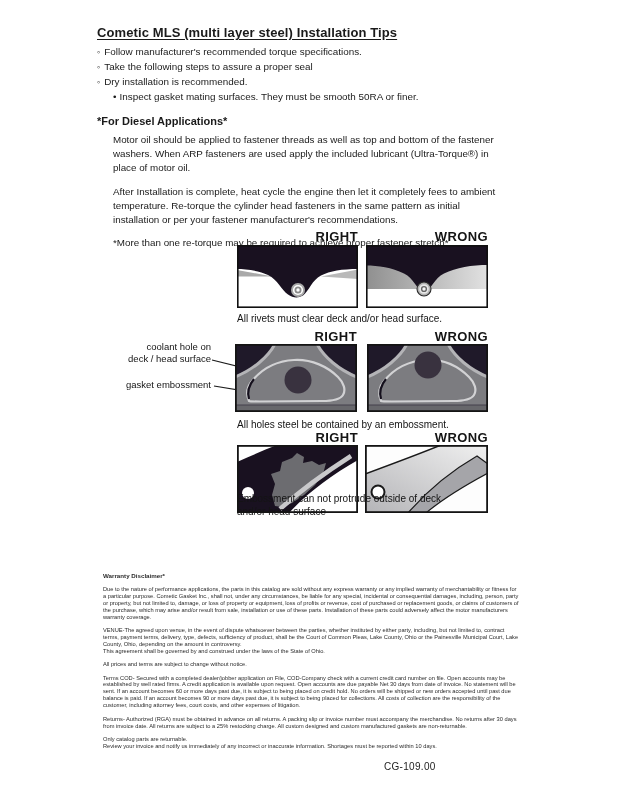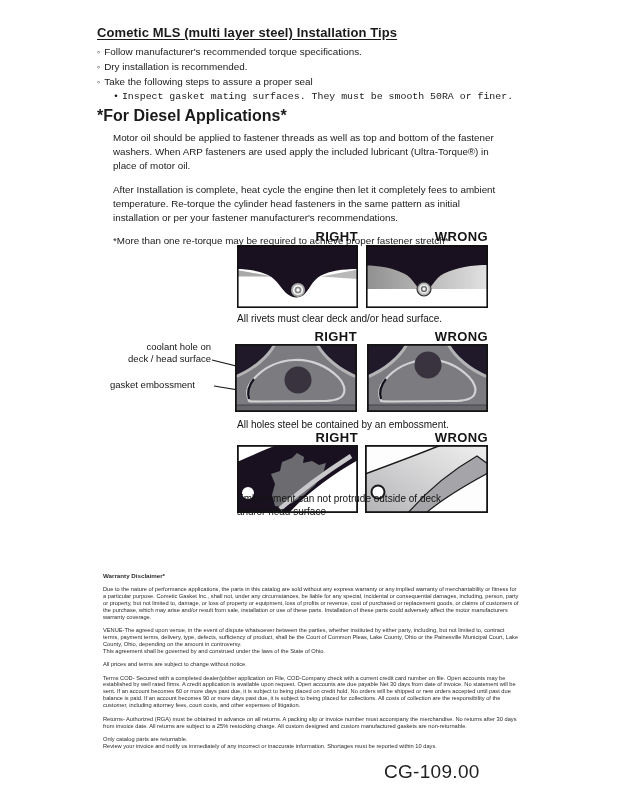--- a/index.html
+++ b/index.html
@@ -8,53 +8,53 @@
     font-family:"Liberation Sans", sans-serif;color:#1a1a1a;overflow:hidden;padding-left:30px;
   }
   
   .top-text{position:absolute;left:97px;top:25px;width:402px;}
   .doc-title{
     font-size:13px;font-weight:bold;margin:0 0 5px 0;
     text-decoration:underline;text-underline-offset:2px;letter-spacing:.1px;
   }
   .bullet,.subbullet{font-size:9.9px;line-height:13.9px;white-space:nowrap;}
   .bullet::before{content:"\25E6";margin-right:4px;font-size:9px;}
-  .subbullet{padding-left:16px;font-family:Liberation Mono, monospace;}
+  .subbullet{padding-left:16px;}
   .subbullet::before{content:"\2022";margin-right:3px;}
-  .diesel-heading{font-size:16px;font-weight:bold;margin:3px 0 6px 0;}
+  .diesel-heading{font-size:11px;font-weight:bold;margin:11px 0 6px 0;}
   .body-par{font-size:9.8px;line-height:14.3px;margin:0 0 9px 16px;white-space:pre-line;}
   
   .diag-label{
     position:absolute;font-size:13px;font-weight:bold;letter-spacing:.4px;
     text-align:right;color:#141414;
   }
   .diag-box{position:absolute;}
   .diag-caption{position:absolute;font-size:10px;line-height:13px;color:#141414;white-space:pre-line;}
   .annot{
     position:absolute;font-size:9.5px;line-height:11.5px;color:#141414;
     text-align:right;white-space:pre-line;
   }
   .leader-svg{position:absolute;left:205px;top:350px;}
   
   .legal{position:absolute;left:103px;top:572px;width:418px;color:#2b2b2b;}
   .legal-heading{font-size:6.2px;font-weight:bold;margin:0 0 7px 0;}
   .legal-par{font-size:5.7px;line-height:6.9px;margin:0 0 6.5px 0;white-space:pre-line;}
   
-  .footer-code{position:absolute;left:384px;top:761px;font-size:19px;color:#222;letter-spacing:.3px;}
+  .footer-code{position:absolute;left:384px;top:761px;font-size:10px;color:#222;letter-spacing:.3px;}
 </style>
 </head>
 <body>
 
 <div class="page">
 
   <div class="top-text">
     <h1 class="doc-title">Cometic MLS (multi layer steel) Installation Tips</h1>
     <div class="bullet">Follow manufacturer's recommended torque specifications.</div>
+    <div class="bullet">Take the following steps to assure a proper seal</div>
     <div class="bullet">Dry installation is recommended.</div>
-    <div class="bullet">Take the following steps to assure a proper seal</div>
     <div class="subbullet">Inspect gasket mating surfaces.  They must be smooth 50RA or finer.</div>
 
     <div class="diesel-heading">*For Diesel Applications*</div>
     <p class="body-par">Motor oil should be applied to fastener threads as well as top and bottom of the fastener washers. When ARP fasteners are used apply the included lubricant (Ultra-Torque®) in place of motor oil.</p>
     <p class="body-par">After Installation is complete, heat cycle the engine then let it completely fees to ambient temperature. Re-torque the cylinder head fasteners in the same pattern as initial installation or per your fastener manufacturer's recommendations.</p>
     <p class="body-par">*More than one re-torque may be required to achieve proper fastener stretch*</p>
   </div>
 
   <div class="diag-label" style="left:237px;top:229px;width:121px;">RIGHT</div>
   <div class="diag-label" style="left:366px;top:229px;width:122px;">WRONG</div>
@@ -91,21 +91,21 @@
     <rect x="0.8" y="0.8" width="120.4" height="61.4" fill="none" stroke="#101010" stroke-width="1.6"></rect>
   </svg>
 
   <div class="diag-caption" style="left:237px;top:312px;">All rivets must clear deck and/or head surface.</div>
 
   <div class="diag-label" style="left:235px;top:329px;width:122px;">RIGHT</div>
   <div class="diag-label" style="left:367px;top:329px;width:121px;">WRONG</div>
 
   <div class="annot" style="left:110px;top:341px;width:101px;">coolant hole on
 deck / head surface</div>
-  <div class="annot" style="left:92px;top:379px;width:103px;">gasket embossment</div>
+  <div class="annot" style="left:108px;top:379px;width:103px;">gasket embossment</div>
 
   <svg class="leader-svg" width="95" height="50" viewBox="0 0 95 50">
     <line x1="7" y1="10" x2="84" y2="29" stroke="#1a1a1a" stroke-width="1.1"></line>
     <line x1="9" y1="36" x2="58" y2="44" stroke="#1a1a1a" stroke-width="1.1"></line>
   </svg>
 
   <svg class="diag-box" style="left:235px;top:344px;" width="122" height="68" viewBox="0 0 122 68">
     <rect x="0" y="0" width="122" height="68" fill="#7c7c80"></rect>
     <path d="M0,0 H40 C33,13 18,26 0,33 Z" fill="#1f1929"></path>
     <path d="M40,0 C33,13 18,26 0,33" fill="none" stroke="#b4b4b7" stroke-width="3"></path>

